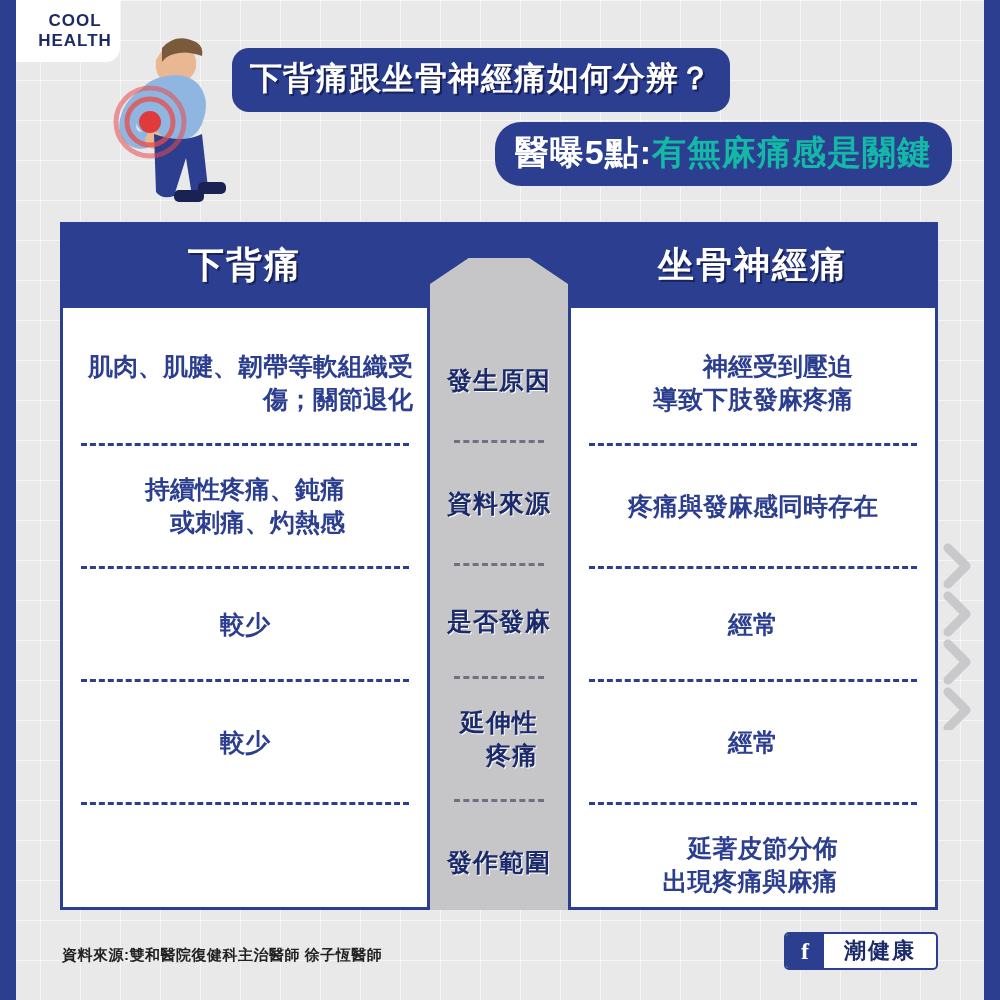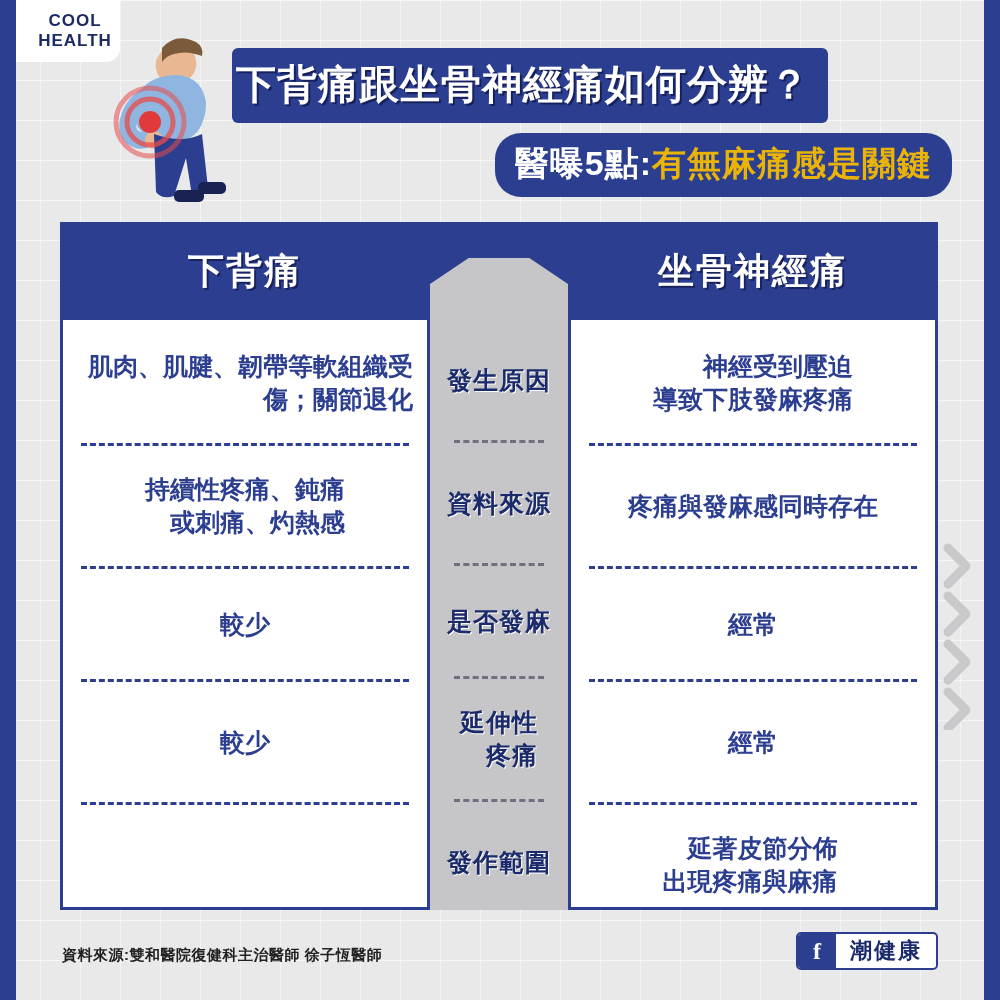--- a/index.html
+++ b/index.html
@@ -53,62 +53,62 @@
   #illus {
     position: absolute; left: 58px; top: 22px;
     width: 175px; height: 190px;
   }
 
   
   .headline-wrap { position: absolute; left: 232px; top: 48px; width: 720px; }
   .hl1 {
     background: #2c3e8f;
     color: #ffffff;
-    font-size: 40px;
+    font-size: 32px;
     font-weight: bold;
     letter-spacing: 1px;
-    padding: 9px 18px 11px 4px;
-    border-radius: 6px;
+    padding: 9px 18px 11px 18px;
+    border-radius: 17px;
     display: inline-block;
     text-shadow: 2px 2px 0 #16215c;
     white-space: nowrap;
   }
   .hl2-row { margin-top: 10px; display: flex; justify-content: flex-end; }
   .hl2 {
     background: #2c3e8f;
     color: #ffffff;
     font-size: 34px;
     font-weight: bold;
     letter-spacing: 1px;
     padding: 8px 20px 10px 20px;
     border-radius: 26px;
     display: inline-block;
     white-space: nowrap;
   }
-  .hl2 .accent { color: #eab308; }
+  .hl2 .accent { color: #14b8a6; }
 
   
   #chevrons { position: absolute; right: 24px; top: 540px; }
   #chevrons svg { display: block; }
 
   
   #table {
     position: absolute; left: 60px; top: 222px;
     width: 878px; height: 688px;
   }
   .col {
     position: absolute; top: 0;
     background: #ffffff;
   }
   #col-left  { left: 0;   width: 370px; height: 688px; border: 3px solid #2c3e8f; }
   #col-right { left: 508px; width: 370px; height: 688px; border: 3px solid #2c3e8f; }
   #col-mid   { left: 370px; width: 138px; height: 688px; background: #c6c6c8; padding-left: 26px; }
 
   .hdr {
-    height: 98px;
+    height: 86px;
     background: #2c3e8f;
     color: #ffffff;
     display: flex; align-items: center; justify-content: center;
     font-size: 36px; font-weight: bold; letter-spacing: 2px;
     text-shadow: 2px 2px 0 #18235e;
   }
   #col-left .hdr, #col-right .hdr { margin: -3px -3px 0 -3px; }
   #mid-hdr {
     position: absolute; left: 0; top: 0; width: 138px; height: 98px;
     display: flex; align-items: flex-end; justify-content: center;
@@ -151,21 +151,21 @@
     border-radius: 5px;
     overflow: hidden;
     background: #ffffff;
   }
   #fb-icon {
     width: 38px; background: #2c3e8f; color: #ffffff;
     display: flex; align-items: center; justify-content: center;
     font-size: 24px; font-weight: bold; font-family: "Liberation Serif", serif;
   }
   #fb-text {
-    padding: 0 14px; display: flex; align-items: center;
+    padding: 0 20px; display: flex; align-items: center;
     font-size: 22px; font-weight: bold; color: #1b2a6b; letter-spacing: 2px; text-align: right;
   }
 </style>
 </head>
 <body>
 
 <div id="page">
   <div id="grid-bg"></div>
   <div id="left-bar"></div>
   <div id="right-bar"></div>

